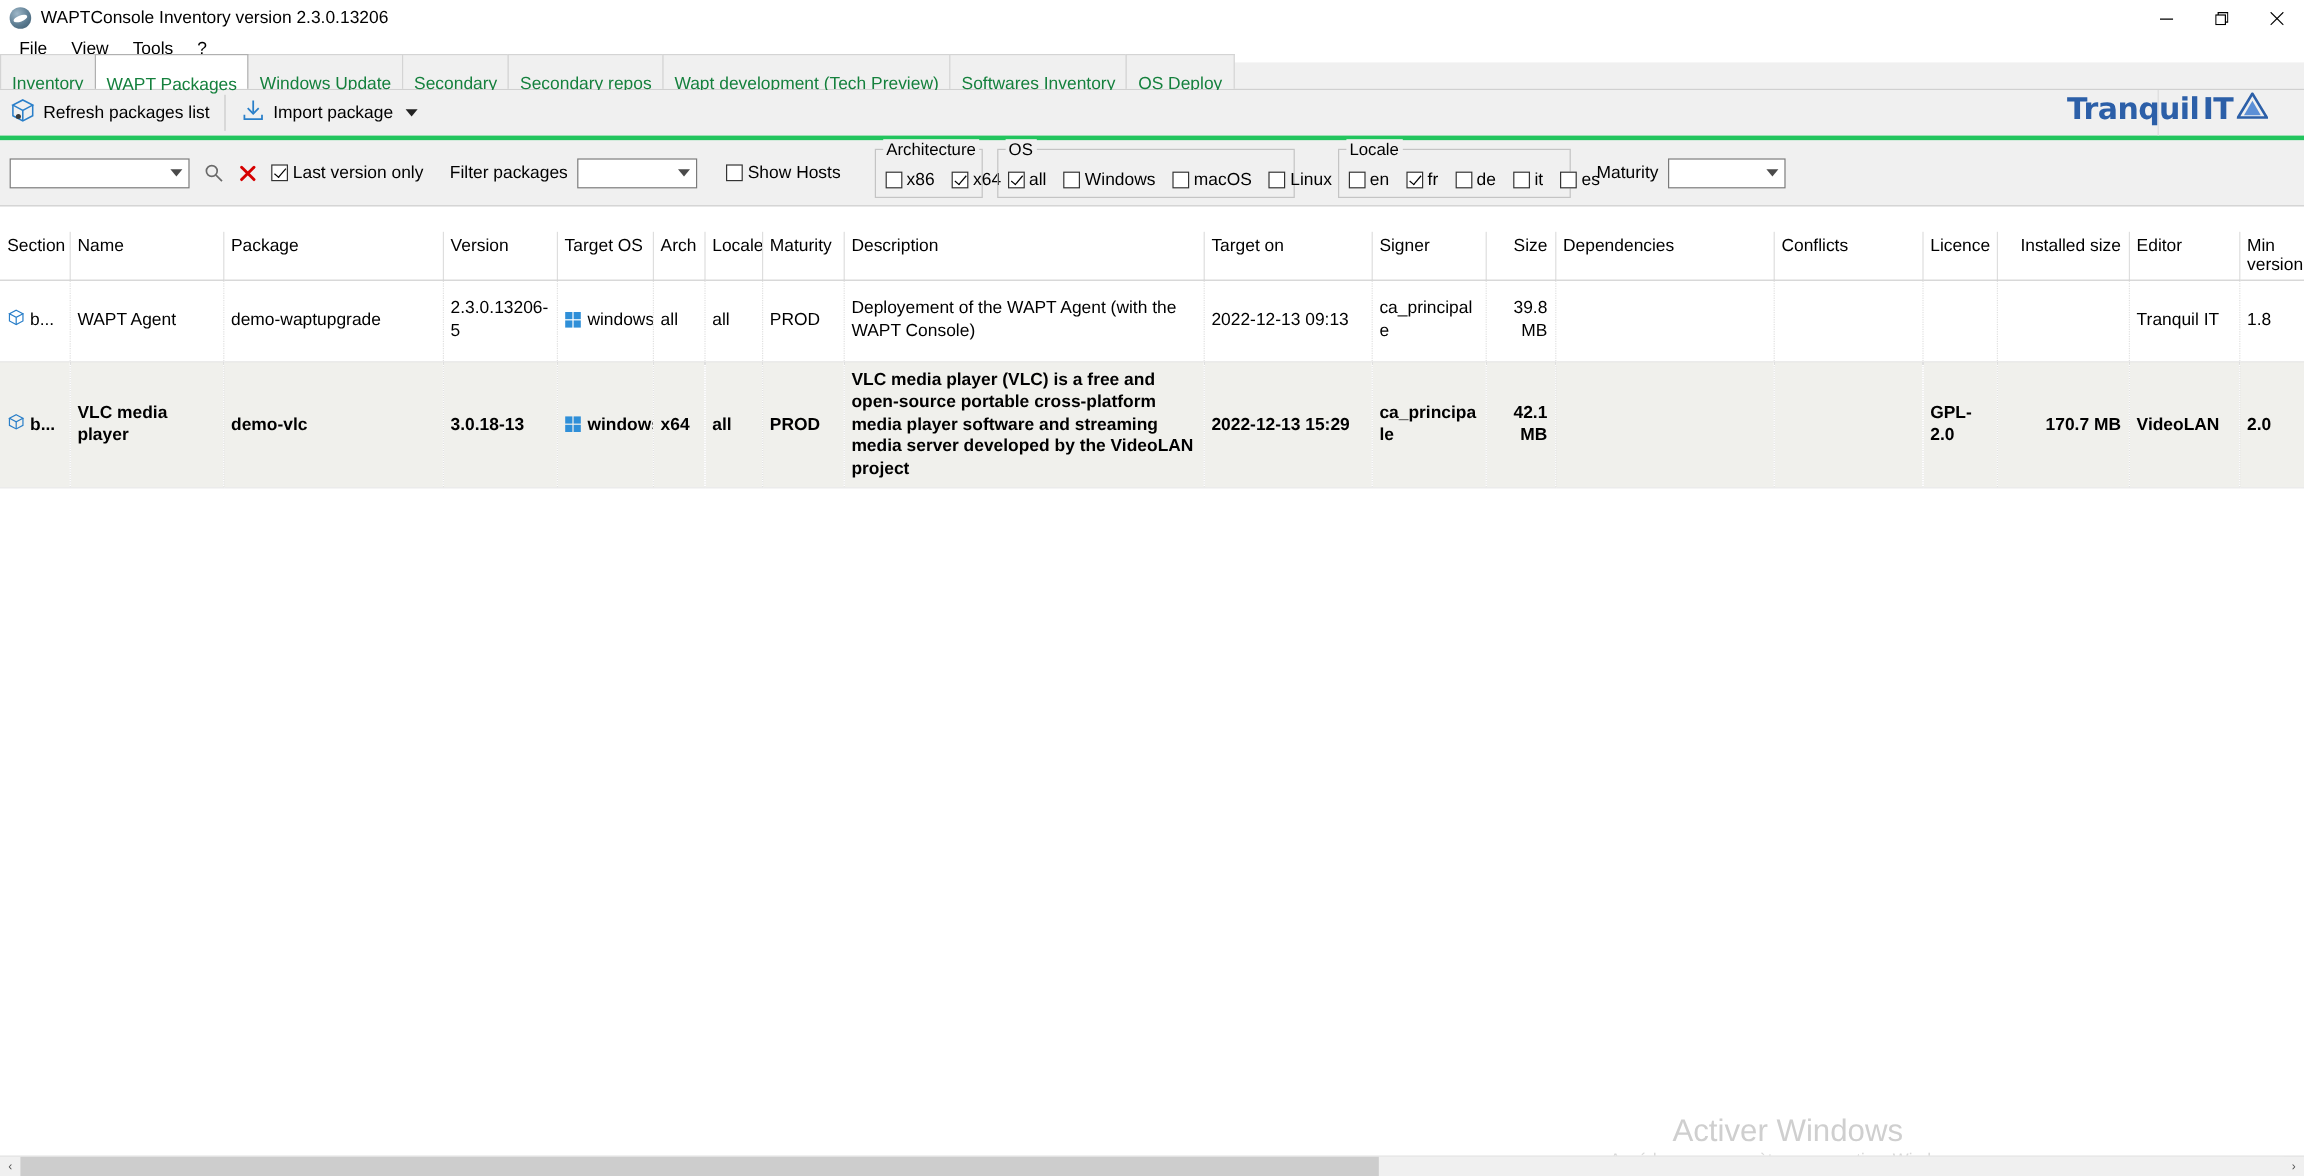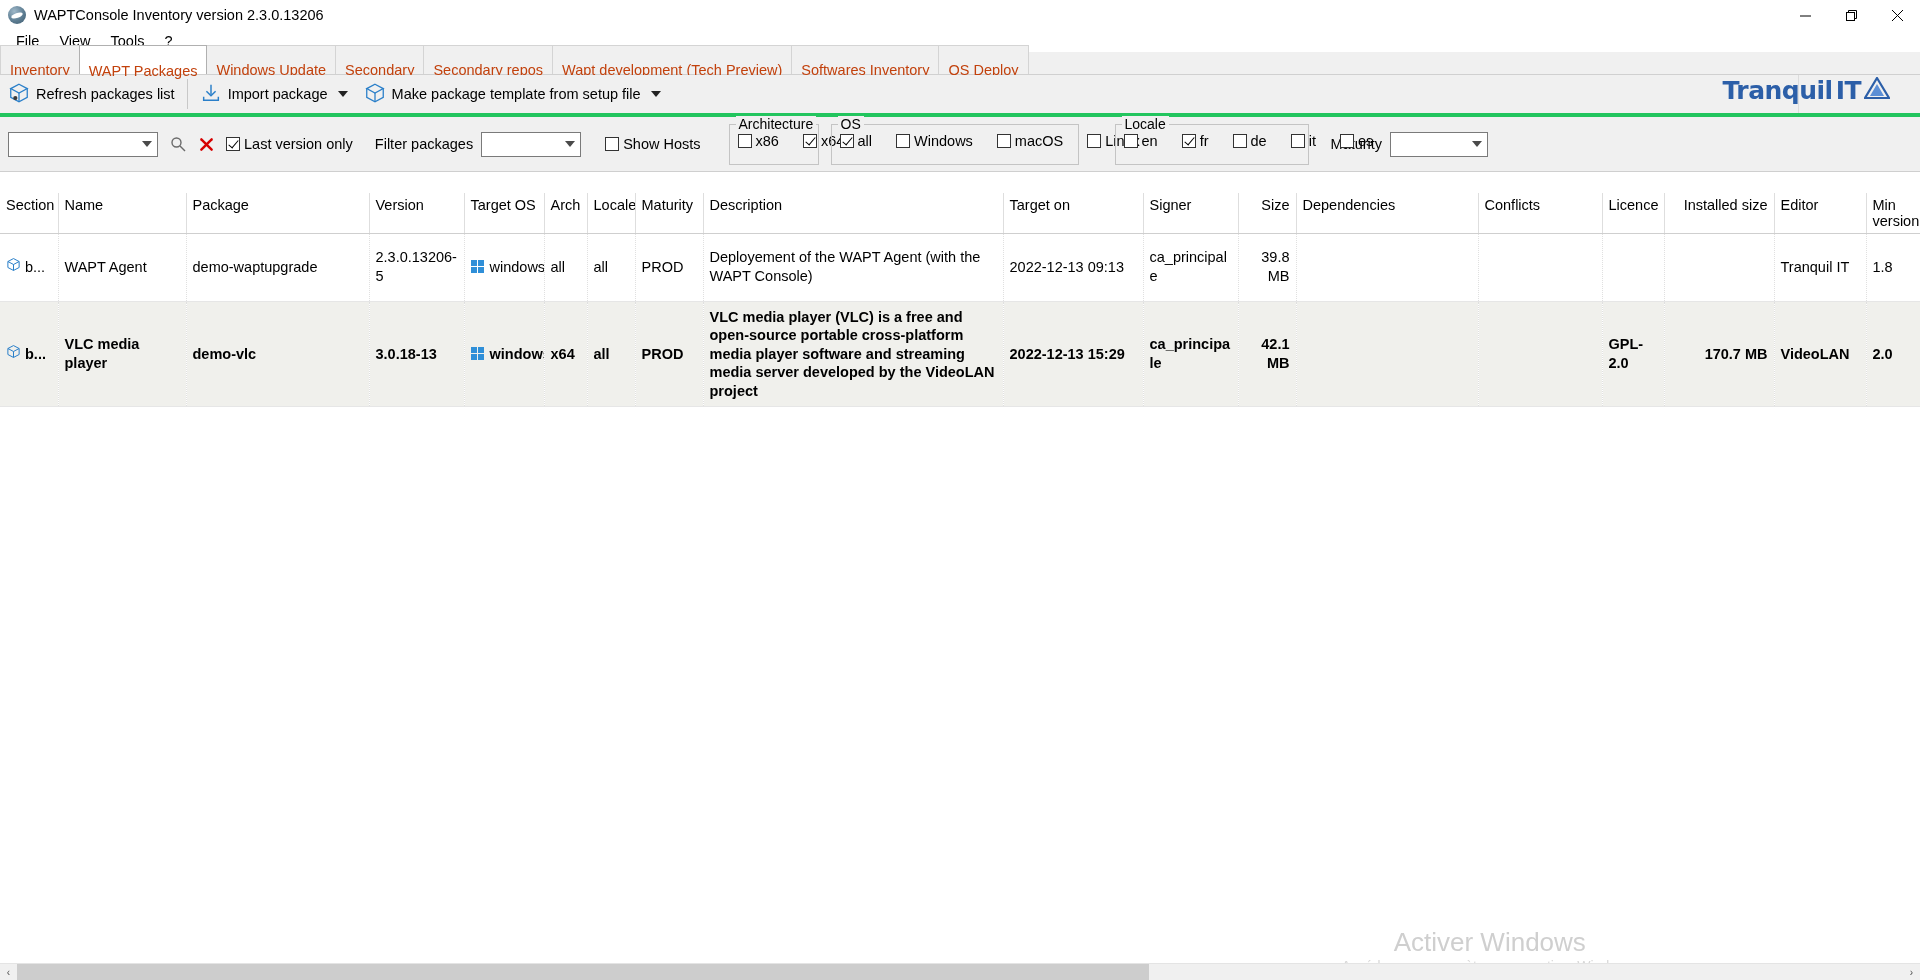--- a/index.html
+++ b/index.html
@@ -84,21 +84,21 @@
   .tab {
     height: 22px;
     line-height: 20px;
     padding: 14px 9px;
     font-size: 14.5px;
     background: #f0f0f0;
     border: 1px solid #d4d4d4;
     border-bottom: none;
     margin-right: -1px;
     white-space: nowrap;
-    color: #c2410c;
+    color: #15803d;
   }
   .tab.active {
     background: #ffffff;
     border-color: #b0b0b0;
     position: relative;
     z-index: 3;
     height: 23px;
     line-height: 22px;
     font-weight: normal;
   }
@@ -231,22 +231,23 @@
     border-width: 0 1.6px 1.6px 0;
     transform: rotate(40deg);
   }
   .label { font-size: 14.5px; white-space: nowrap; }
 
   .groupbox {
     border: 1px solid #c4c4c4;
     height: 41px;
     position: relative;
     display: flex;
+    align-items: flex-end;
     padding: 0 8px 6px 8px;
-    gap: 20px;
+    gap: 10px;
   }
   .groupbox > .gb-title {
     position: absolute;
     top: -9px;
     left: 6px;
     background: #f0f0f0;
     padding: 0 3px;
     font-size: 14px;
   }
 
@@ -410,31 +411,20 @@
   <div class="tb-sep"></div>
   <div class="tb-btn">
     <span>
       <svg width="22" height="22" viewBox="0 0 24 24" fill="none" stroke="#2a7fc9" stroke-width="1.6">
         <line x1="12" y1="3" x2="12" y2="14"></line>
         <polyline points="7,10 12,15 17,10"></polyline>
         <polyline points="4,16 4,20 20,20 20,16"></polyline>
       </svg>
     </span>
     <span>Import package</span>
-    <span class="caret"></span>
-  </div>
-  <div class="tb-btn">
-    <span>
-      <svg width="22" height="22" viewBox="0 0 24 24" fill="none" stroke="#2a7fc9" stroke-width="1.4">
-        <polygon points="12,2.5 21,7.2 12,12 3,7.2"></polygon>
-        <polyline points="3,7.2 3,16.8 12,21.5 21,16.8 21,7.2"></polyline>
-        <line x1="12" y1="12" x2="12" y2="21.5"></line>
-      </svg>
-    </span>
-    <span>Make package template from setup file</span>
     <span class="caret"></span>
   </div>
 
   <div class="toolbar-right-edge"></div>
   <div class="brand">
     <div class="brand-main">
       <span>Tranquil</span>
       <span>IT</span>
       <span>
         <svg width="26" height="22" viewBox="0 0 26 22">

